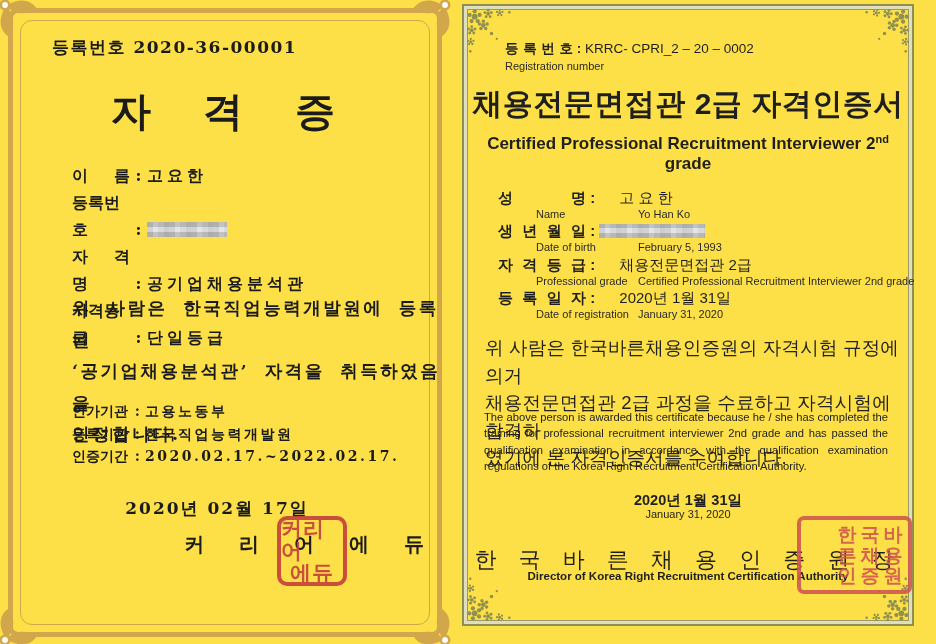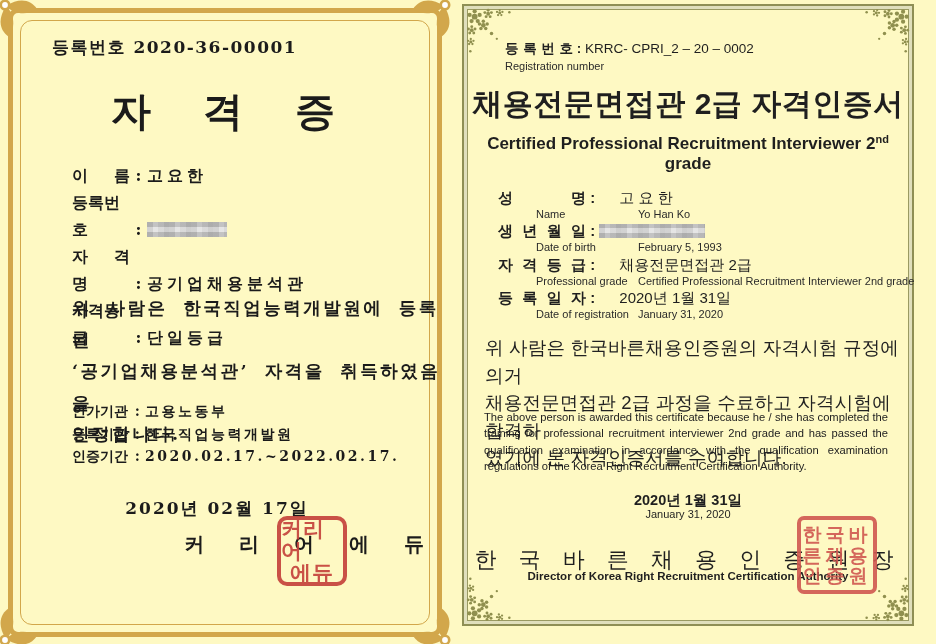--- a/index.html
+++ b/index.html
@@ -1,16 +1,16 @@
 <!DOCTYPE html>
 <html><head>
 <meta charset="utf-8">
 <style>
   html,body{margin:0;padding:0;background:#fff;}
-  .canvas{position:relative;width:936px;height:644px;background:#fef9c3;overflow:hidden;
+  .canvas{position:relative;width:936px;height:644px;background:#fde047;overflow:hidden;
           font-family:"Liberation Sans",sans-serif;color:#161616;}
 
   
   .cert-left{position:absolute;left:0;top:0;width:452px;height:644px;
              font-family:"DejaVu Serif",serif;font-weight:bold;color:#1b1b1b;}
   .lb-outer{position:absolute;left:8px;top:8px;right:10px;bottom:7px;
             border:5px solid #D2A74B;border-radius:10px;}
   .lb-inner{position:absolute;left:20px;top:20px;right:22px;bottom:19px;
             border:1.5px solid #D2A74B;border-radius:12px;}
   .l-corner{position:absolute;width:44px;height:44px;z-index:3;}
@@ -83,21 +83,21 @@
              font-size:14.5px;font-weight:bold;}
   .r-date-en{position:absolute;left:0;right:0;top:504px;text-align:center;font-size:11px;}
   .r-issuer-kr{position:absolute;left:0;right:0;top:541px;text-align:center;
                font-size:22px;font-weight:normal;letter-spacing:8px;}
   .r-issuer-en{position:absolute;left:0;right:0;top:566px;text-align:center;
                font-size:11.5px;font-weight:bold;}
   .r-seal{position:absolute;left:335px;top:512px;width:72px;height:70px;z-index:5;
           border:4px solid #D05850;border-radius:7px;color:#D05850;
           display:flex;flex-direction:column;align-items:center;justify-content:center;
           font-size:19px;line-height:20.5px;letter-spacing:4px;font-weight:bold;
-          font-family:"DejaVu Serif",serif;opacity:.9;}
+          font-family:"DejaVu Serif",serif;opacity:.9;padding-left:35px;}
   .hidden-defs{position:absolute;width:0;height:0;overflow:hidden;}
 </style>
 </head>
 <body>
 
 <svg class="hidden-defs" aria-hidden="true">
   <defs>
     <g id="leafPair" fill="#D2A74B">
       <path d="M10 10 C24 1 35 4 41 13 C31 20 17 18 10 10 Z"></path>
       <path d="M10 10 C1 24 4 35 13 41 C20 31 18 17 10 10 Z"></path>

